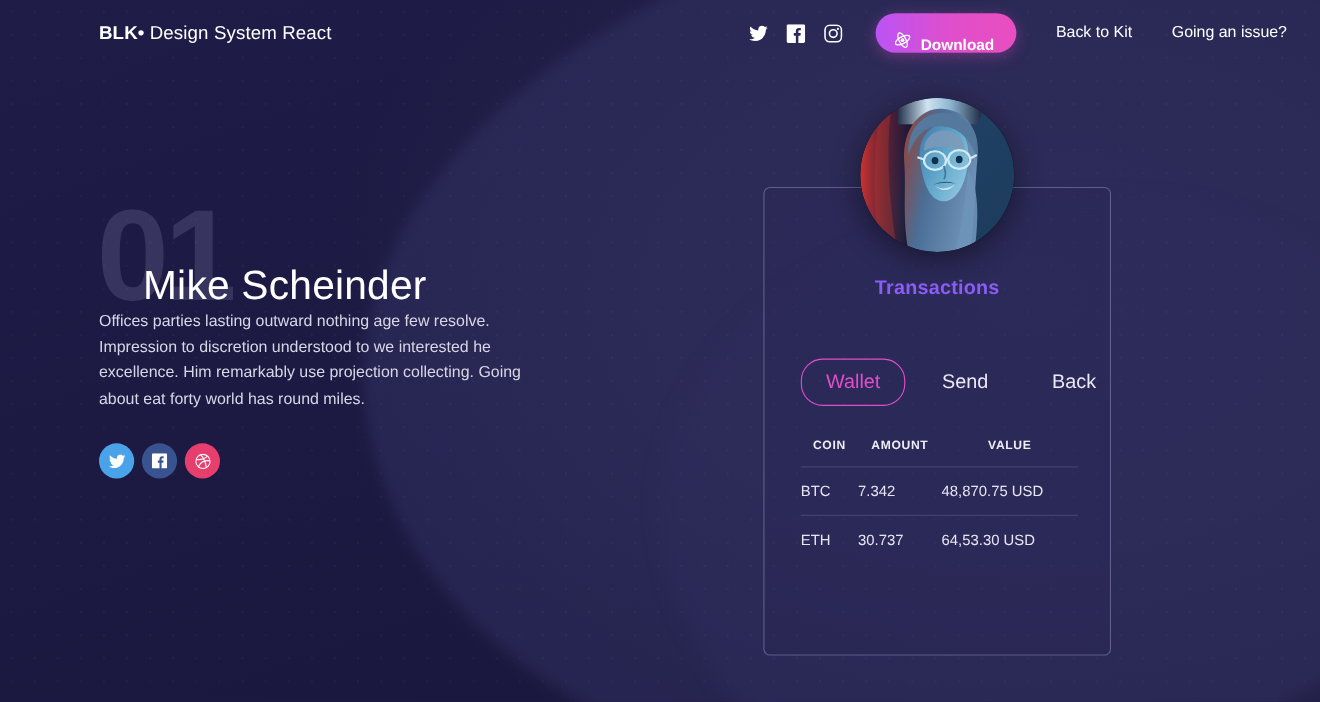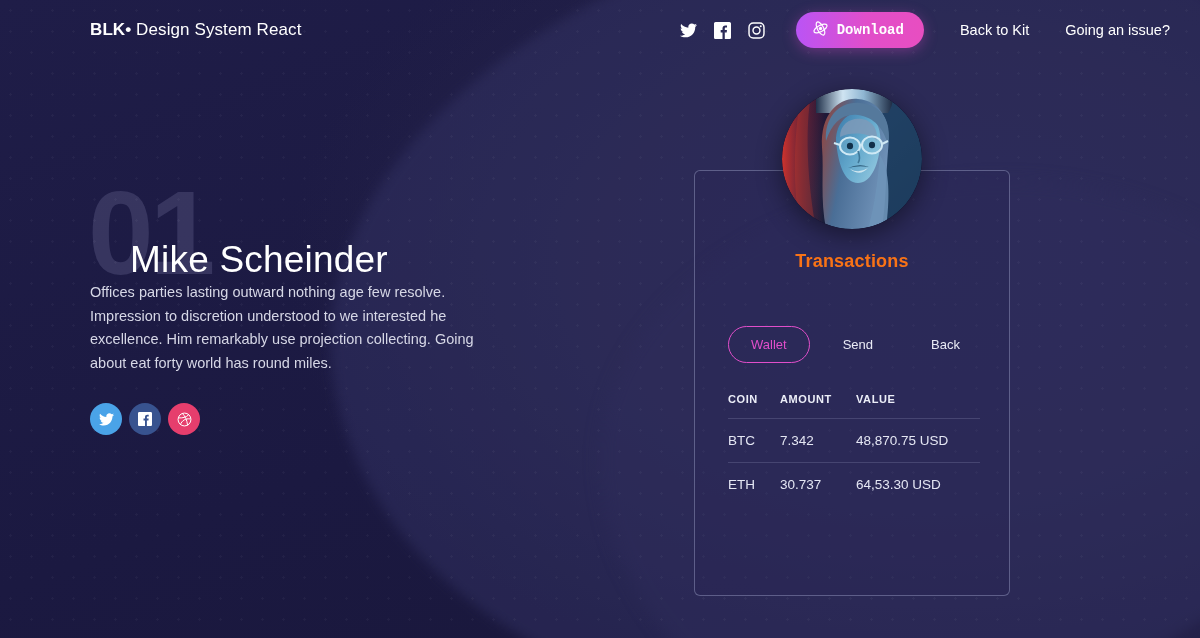--- a/index.html
+++ b/index.html
@@ -59,26 +59,26 @@
   }
   .nav-icon {
     width:34px; height:30px;
     display:flex; align-items:center; justify-content:center;
     color:#fff;
   }
   .nav-icon svg { display:block; }
   .btn-download {
     margin-left:22px;
     height:36px; padding:0 20px 0 16px;
-    display:flex; align-items:center; gap:8px;
+    display:flex; align-items:flex-end; gap:8px;
     border:none; border-radius:18px;
     background:linear-gradient(90deg,#ba54f5 0%,#e14eca 55%,#e84ec0 100%);
     box-shadow:0 3px 14px rgba(225,78,202,0.35);
     color:#fff; font-size:14px; font-weight:bold;
-    font-family:Liberation Mono, monospace;
+    font-family:Liberation Sans, sans-serif;
     cursor:pointer; white-space:nowrap;
   }
   .nav-link {
     margin-left:36px; font-size:14.5px; color:#fff;
     text-decoration:none; white-space:nowrap; font-weight:500;
   }
 
   
   .hero { position:absolute; left:90px; top:154px; width:480px; z-index:10; }
   .hero-num {
@@ -121,39 +121,39 @@
   .avatar {
     position:absolute; left:50%; top:-82px; transform:translateX(-50%);
     width:140px; height:140px; border-radius:50%;
     overflow:hidden; z-index:12;
     box-shadow:0 6px 26px rgba(0,0,0,0.45);
     background:#121031;
   }
   .avatar svg { display:block; }
   .card-title {
     margin-top:80px; text-align:center;
-    font-size:18px; font-weight:bold; color:#f97316; letter-spacing:0.2px;
+    font-size:18px; font-weight:bold; color:#8b5cf6; letter-spacing:0.2px;
   }
   .tabs {
     margin-top:54px; padding-left:33px;
     display:flex; align-items:center; gap:0;
   }
   .tab {
     background:transparent; border:1px solid transparent;
     font-family:"Liberation Sans", sans-serif;
-    font-size:13px; color:#e9eaf5; cursor:pointer;
+    font-size:18px; color:#e9eaf5; cursor:pointer;
     padding:10px 18px; border-radius:20px;
   }
   .tab.active { border-color:#e14eca; color:#e14eca; padding:10px 22px; }
   .tab.t-send { margin-left:14px; }
   .tab.t-news { margin-left:20px; }
 
   .tbl { margin:30px 33px 0 33px; width:252px; border-collapse:collapse; }
   .tbl th {
-    text-align:left; font-size:11px; font-weight:bold;
+    text-align:center; font-size:11px; font-weight:bold;
     letter-spacing:0.6px; color:#eceef8;
     padding:0 0 13px 0;
   }
   .tbl td {
     font-size:13.5px; color:#e4e6f3; font-weight:400;
     padding:14px 0 14px 0;
     border-top:1px solid rgba(178,186,222,0.20);
   }
   .tbl .c-coin { width:52px; }
   .tbl .c-amt  { width:76px; }

